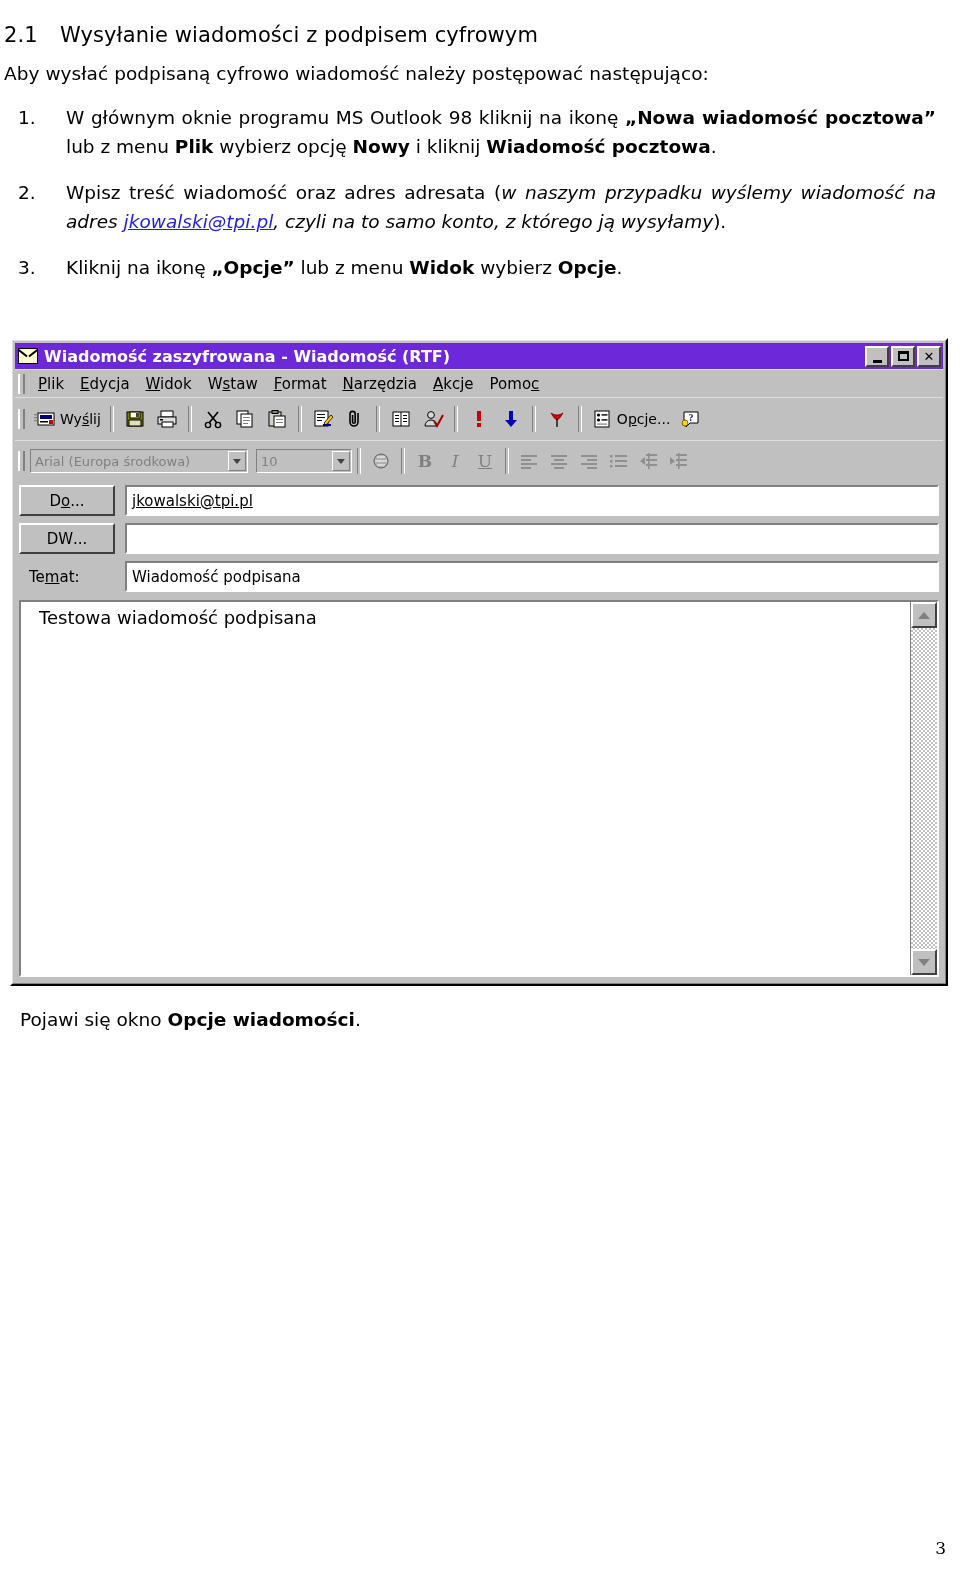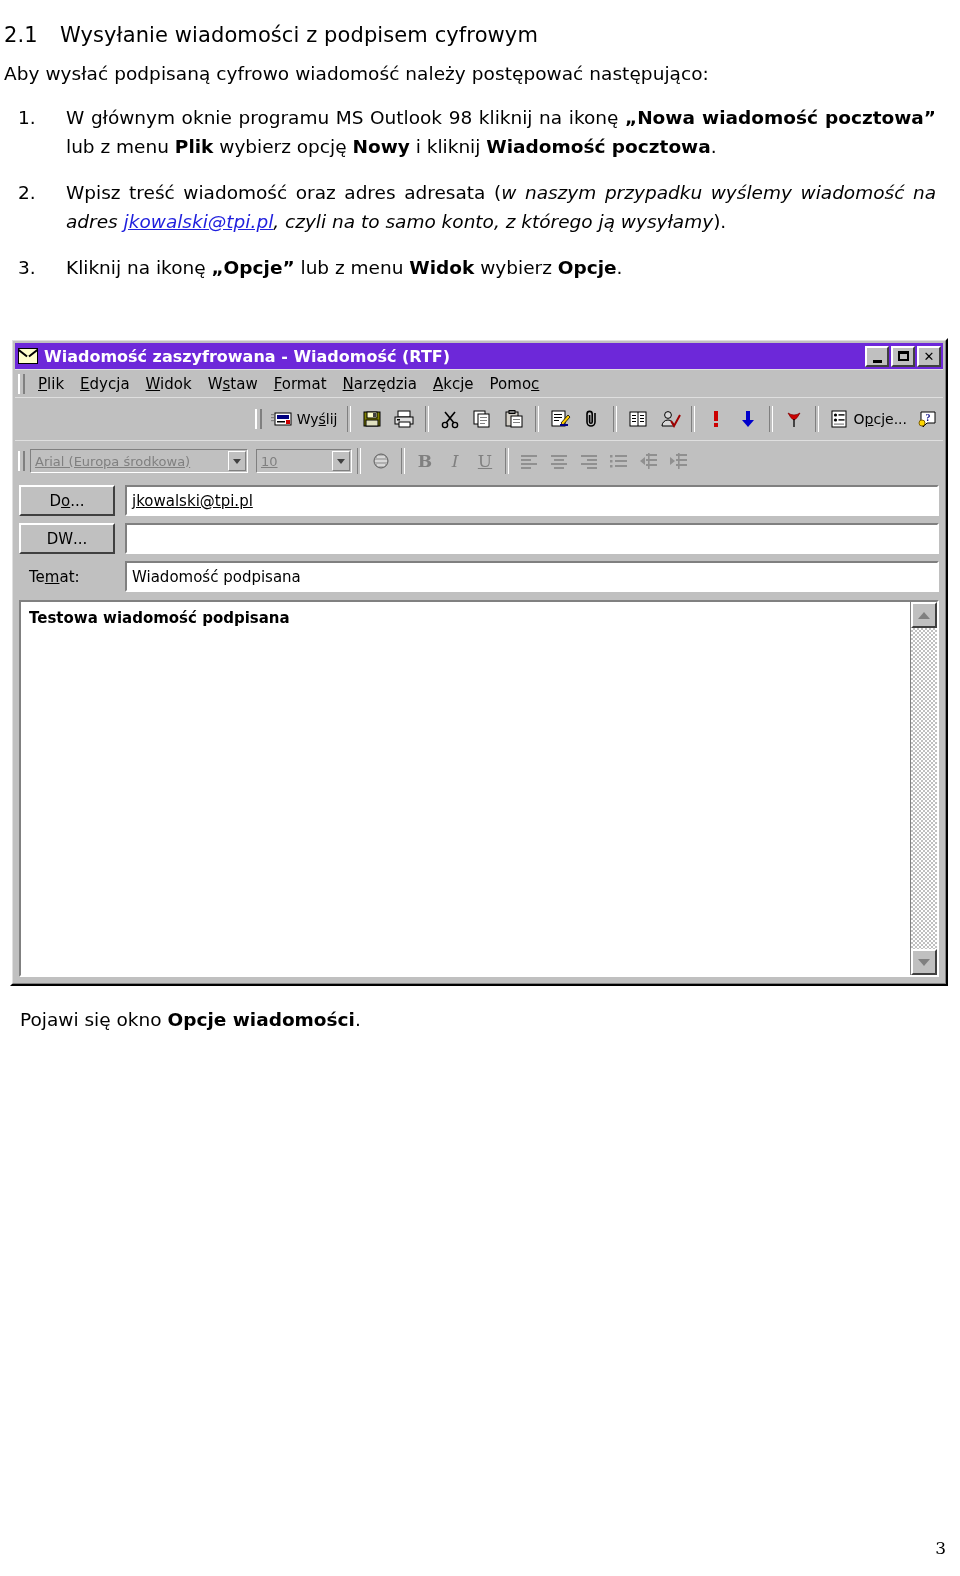--- a/index.html
+++ b/index.html
@@ -177,21 +177,20 @@
   }
   .menu-item u{ text-decoration:underline; }
 
   .toolbar{
     flex:0 0 42px;
     display:flex;
     align-items:center;
     background:#c0c0c0;
     border-top:1px solid #dfdfdf;
     padding-left:2px;
-    justify-content:flex-end;
   }
   .tb-sep{ width:2px;height:26px;margin:0 5px;border-left:1px solid #808080;border-right:1px solid #ffffff;flex:0 0 2px;}
   .tbtn{
     height:32px;
     min-width:32px;
     display:flex;align-items:center;justify-content:center;
     gap:4px;
     padding:0 4px;
     font-size:14px;
     cursor:default;
@@ -219,21 +218,21 @@
     border-left:1px solid #808080;
     border-right:1px solid #ffffff;
     border-bottom:1px solid #ffffff;
     box-sizing:border-box;
     display:flex;align-items:center;
     padding:0 1px 0 4px;
     font-size:13px;
     color:#808080;
     overflow:hidden;
   }
-  .combo .cval{ flex:1 1 auto; white-space:nowrap; overflow:hidden;text-decoration:underline; }
+  .combo .cval{ flex:1 1 auto; white-space:nowrap; overflow:hidden; }
   .combo .carr{
     width:18px;height:20px;flex:0 0 18px;
     background:#c0c0c0;
     border-top:1px solid #ffffff;
     border-left:1px solid #ffffff;
     border-right:1px solid #808080;
     border-bottom:1px solid #808080;
     box-sizing:border-box;
     display:flex;align-items:center;justify-content:center;
   }
@@ -299,25 +298,24 @@
     border-top:2px solid #808080;
     border-left:2px solid #808080;
     border-right:2px solid #ffffff;
     border-bottom:2px solid #ffffff;
     box-sizing:border-box;
     display:flex;
     overflow:hidden;
   }
   .body-text{
     flex:1 1 auto;
-    padding:6px 8px;
-    font-size:15px;
+    padding:6px 18px;
+    font-size:18px;
     line-height:20px;
     white-space:pre-wrap;
-    font-weight:bold;
   }
   .vscroll{
     width:26px;flex:0 0 26px;
     display:flex;flex-direction:column;
     background:
       repeating-conic-gradient(#ffffff 0% 25%, #c0c0c0 0% 50%) 0 0/4px 4px;
     border-left:1px solid #808080;
   }
   .sbtn{
     height:26px;flex:0 0 26px;

